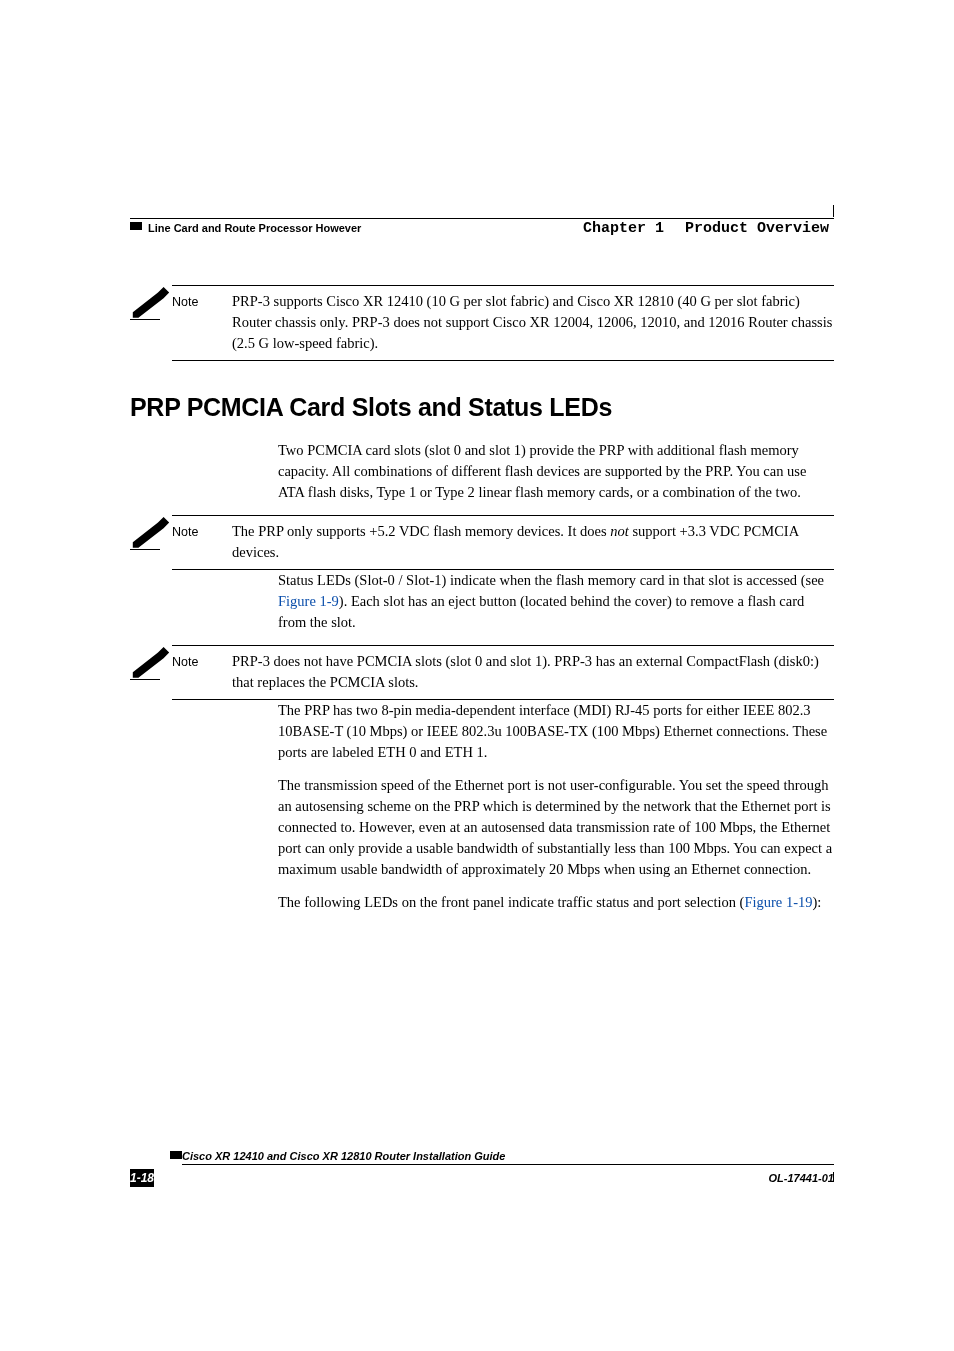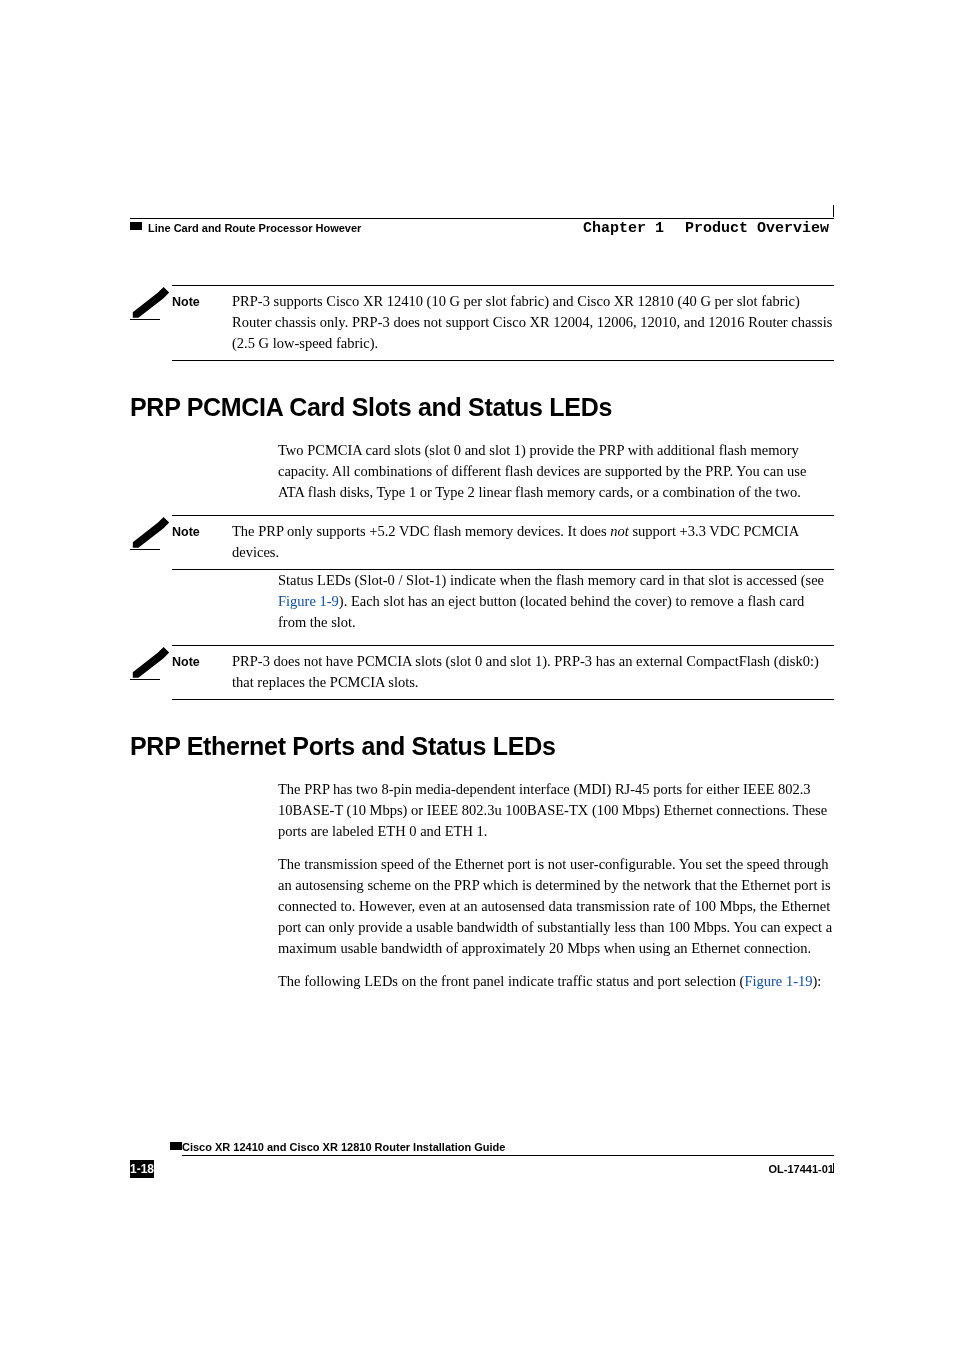--- a/index.html
+++ b/index.html
@@ -79,23 +79,24 @@
     .body-para {
       margin-left: 148px;
       font-size: 14.5px;
       line-height: 1.45;
       margin-bottom: 12px;
     }
     .link { color: #0a4eab; }
     .ital { font-style: italic; }
     .footer {
       position: absolute;
-      bottom: 173px;
+      bottom: 164px;
       left: 130px;
       right: 120px;
+      font-style: italic;
     }
     .footer-title {
       font-family: Arial, Helvetica, sans-serif;
       font-weight: bold;
       font-size: 11px;
       margin-left: 52px;
       padding-bottom: 2px;
       border-bottom: 1px solid black;
     }
     .footer-row {
@@ -130,21 +131,21 @@
       left: 40px;
       top: 1px;
       width: 12px;
       height: 8px;
       background: black;
     }
     .note-wrap { display: flex; }
     .note-wrap .icon-col { width: 42px; flex-shrink: 0; text-align: left; padding-top: 2px; }
     .note-wrap .textcol { flex: 1; }
     .note-inner { display: flex; }
-    .note-inner .lbl { flex-shrink: 0; width: 60px; font-family: Arial, Helvetica, sans-serif; font-weight: bold; font-size: 12.5px; padding-top: 2px; }
+    .note-inner .lbl { flex-shrink: 0; width: 60px; font-family: Arial, Helvetica, sans-serif; font-weight: normal; font-size: 12.5px; padding-top: 2px; }
     .note-inner .txt { flex: 1; font-size: 14.5px; line-height: 1.45; }
   </style>
 </head>
 <body>
 
 <div class="header-right">
   <span class="chapter">Chapter 1</span>
   <span class="chapter-title">Product Overview</span>
 </div>
 <div class="header-tick-right"></div>
@@ -204,21 +205,20 @@
     <div class="textcol">
       <div class="note-body">
         <div class="note-inner">
           <div class="lbl">Note</div>
           <div class="txt">PRP-3 does not have PCMCIA slots (slot 0 and slot 1). PRP-3 has an external CompactFlash (disk0:) that replaces the PCMCIA slots.</div>
         </div>
       </div>
     </div>
   </div>
 
-  <h2 class="section-heading">PRP Ethernet Ports and Status LEDs</h2>
 
   <p class="body-para">The PRP has two 8-pin media-dependent interface (MDI) RJ-45 ports for either IEEE 802.3 10BASE-T (10 Mbps) or IEEE 802.3u 100BASE-TX (100 Mbps) Ethernet connections. These ports are labeled ETH 0 and ETH 1.</p>
   <p class="body-para">The transmission speed of the Ethernet port is not user-configurable. You set the speed through an autosensing scheme on the PRP which is determined by the network that the Ethernet port is connected to. However, even at an autosensed data transmission rate of 100 Mbps, the Ethernet port can only provide a usable bandwidth of substantially less than 100 Mbps. You can expect a maximum usable bandwidth of approximately 20 Mbps when using an Ethernet connection.</p>
   <p class="body-para"><span>The following LEDs on the front panel indicate traffic status and port selection (</span><span class="link">Figure 1-19</span><span>):</span></p>
 
 </div>
 
 <div class="footer">
   <div class="footer-box"></div>
   <div class="footer-title">Cisco XR 12410 and Cisco XR 12810 Router Installation Guide</div>

